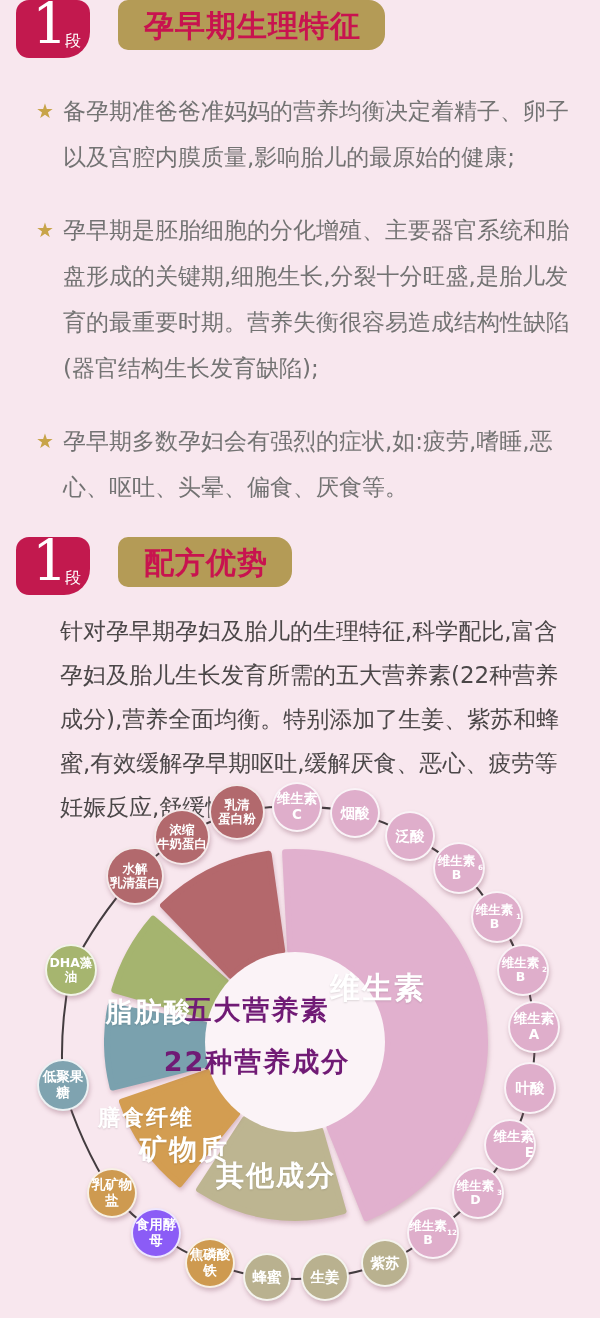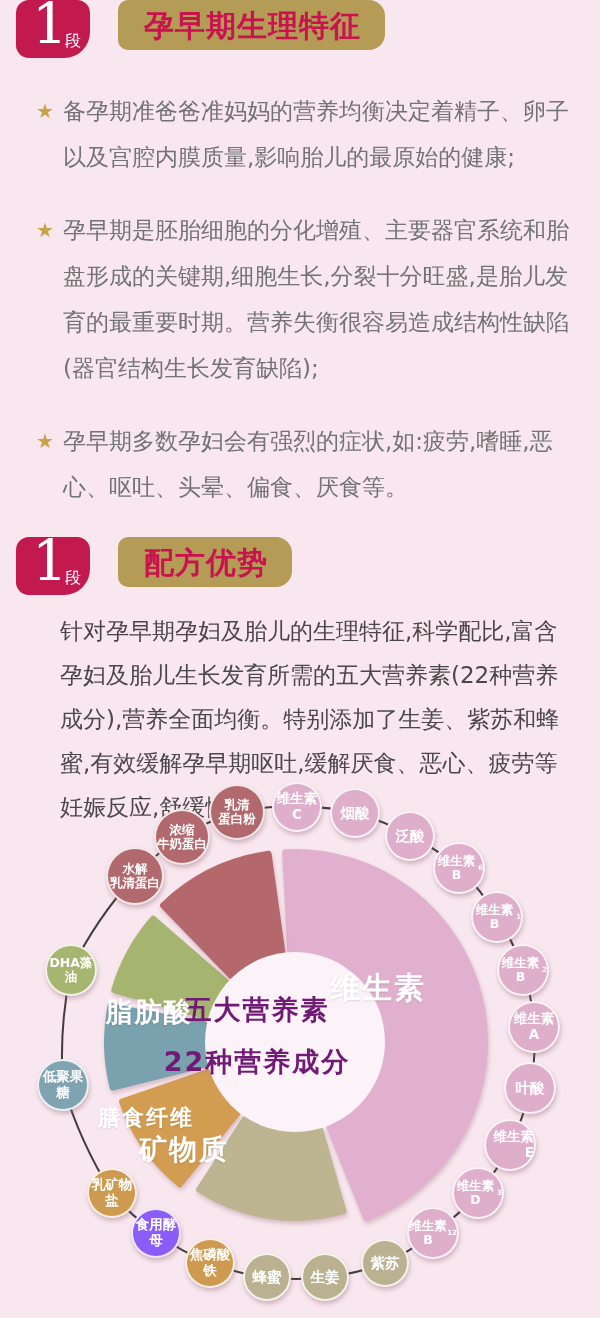--- a/index.html
+++ b/index.html
@@ -123,20 +123,21 @@
         <path d="M343.5,1211.2 A176,176 0 0 1 199.1,1189.6 L244.9,1119.2 A92,92 0 0 0 320.4,1130.4 Z" fill="#BDB591" stroke="#BDB591" stroke-width="6" stroke-linejoin="round" class="wedge"></path>
         <path d="M179.8,1184.2 A183,183 0 0 1 122.0,1101.6 L208.0,1072.0 A92,92 0 0 0 237.1,1113.5 Z" fill="#D39D51" stroke="#D39D51" stroke-width="6" stroke-linejoin="round" class="wedge"></path>
         <path d="M112.6,1087.5 A188,188 0 0 1 110.5,1006.1 L204.7,1024.4 A92,92 0 0 0 205.7,1064.3 Z" fill="#7AA1AE" stroke="#7AA1AE" stroke-width="6" stroke-linejoin="round" class="wedge"></path>
         <path d="M114.3,990.2 A188,188 0 0 1 153.1,918.7 L225.6,981.6 A92,92 0 0 0 206.6,1016.6 Z" fill="#A5B46F" stroke="#A5B46F" stroke-width="6" stroke-linejoin="round" class="wedge"></path>
         <path d="M163.0,905.3 A190,190 0 0 1 268.6,853.8 L282.2,950.9 A92,92 0 0 0 231.1,975.8 Z" fill="#B4686C" stroke="#B4686C" stroke-width="6" stroke-linejoin="round" class="wedge"></path>
         <circle cx="295" cy="1042" r="90" fill="#FBF3F7"></circle>
       </svg>
     <div class="center-line" id="center-title" style="left: 97px; top: 992px;">五大营养素</div>
     <div class="center-line" id="center-subtitle" style="left: 97px; top: 1044px;">22种营养成分</div>
   <div class="seg-label" style="left: 378px; top: 988px; font-size: 30px;">维生素</div>
+      <div class="seg-label" style="left: 276px; top: 1176px; font-size: 28px;">其他成分</div>
       <div class="seg-label" style="left: 184px; top: 1150px; font-size: 28px;">矿物质</div>
       <div class="seg-label" style="left: 146px; top: 1118px; font-size: 22px;">膳食纤维</div>
       <div class="seg-label" style="left: 149px; top: 1012px; font-size: 27px;">脂肪酸</div>
       <div class="bubble" style="left: 106px; top: 847px; width: 58px; height: 58px; background: rgb(178, 105, 109); font-size: 12.5px;">
         <div>
           <div>水解</div>
           <div>乳清蛋白</div>
         </div>
       </div>
       <div class="bubble" style="left: 154px; top: 809px; width: 56px; height: 56px; background: rgb(178, 105, 109); font-size: 12.5px;">

